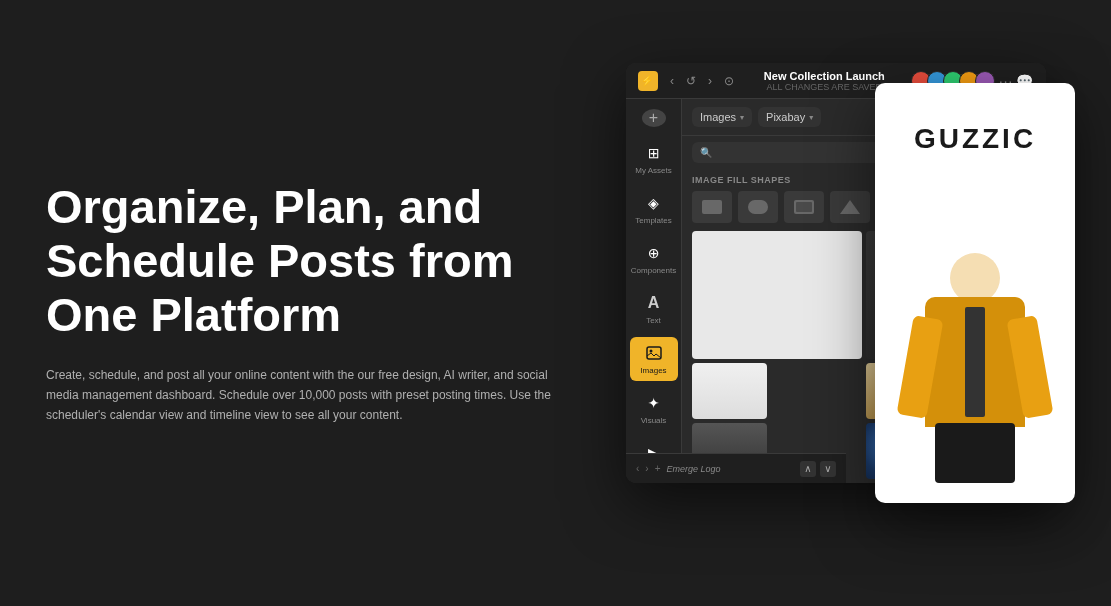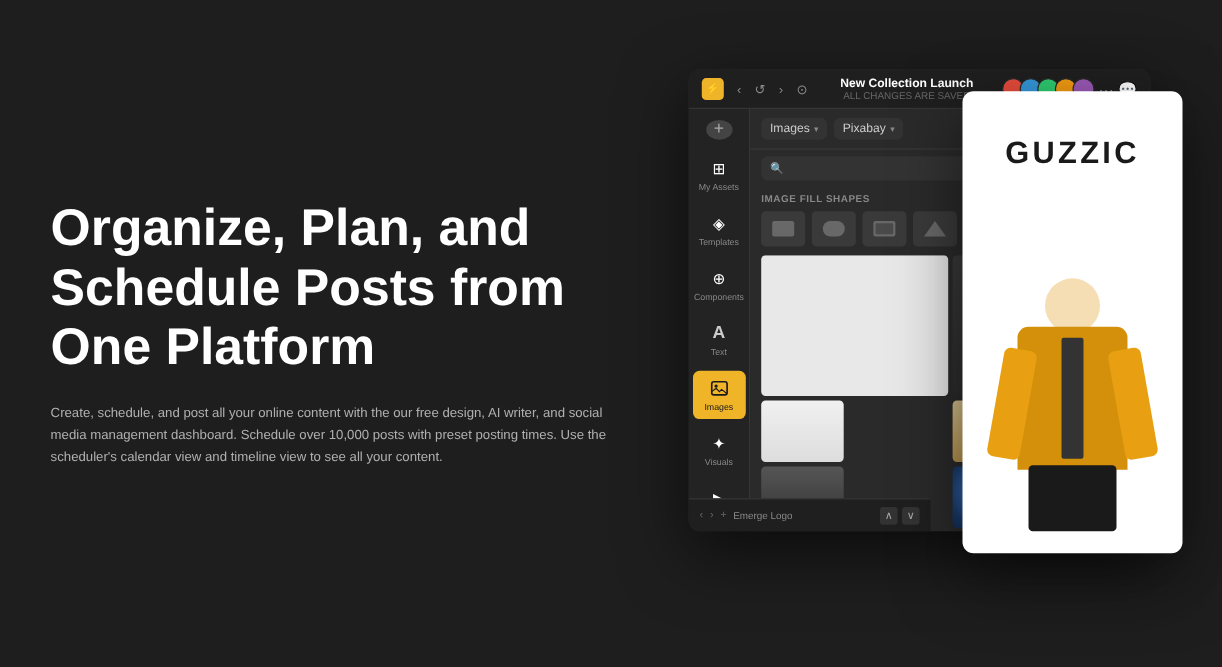--- a/index.html
+++ b/index.html
@@ -431,20 +431,21 @@
       background: transparent;
       border: none;
       color: #666;
       cursor: pointer;
       font-size: 10px;
     }
 
     .page-indicator {
       font-size: 9px;
       color: #888;
+      font-style: italic;
     }
 
     .zoom-controls {
       display: flex;
       align-items: center;
       gap: 4px;
     }
 
     .zoom-controls button {
       background: #333;

